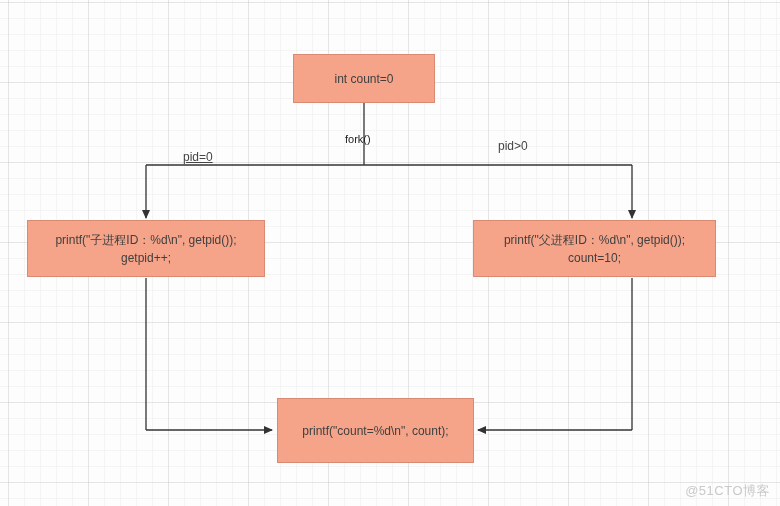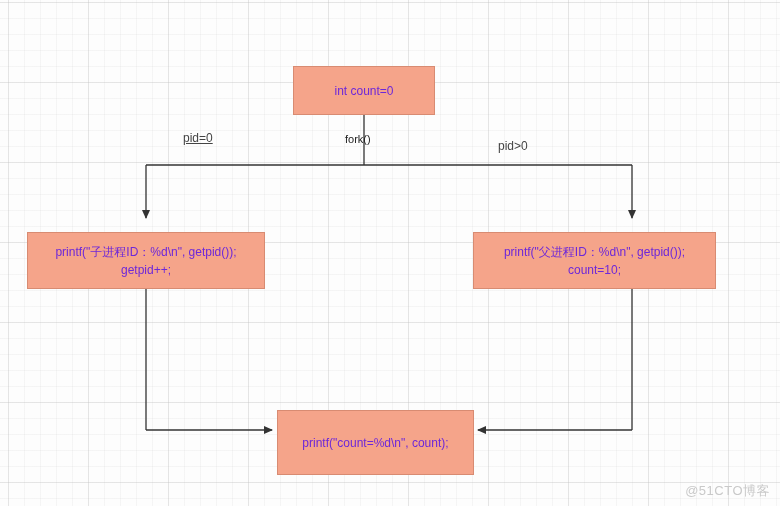--- a/index.html
+++ b/index.html
@@ -20,25 +20,24 @@
     }
     .node {
       position: absolute;
       background: #f5a48a;
       border: 1px solid #d88b72;
       display: flex;
       flex-direction: column;
       align-items: center;
       justify-content: center;
       font-size: 12px;
-      color: #6d28d9;
+      color: #404040;
       text-align: left;
       padding: 6px 10px;
       line-height: 1.5;
-      margin-top: 12px;
     }
     .label {
       position: absolute;
       font-size: 12px;
       color: #444;
       background: transparent;
     }
     .fork-label {
       color: #222;
     }
@@ -99,21 +98,21 @@
   <span>count=10;</span>
 </div>
 
 <div class="node" style="left:277px; top:398px; width:197px; height:65px;">
   <span>printf("count=%d\n", count);</span>
 </div>
 
 <div class="label fork-label" style="left:345px; top:133px; font-size:11px;">
   <span>fork()</span>
 </div>
-<div class="label" style="left:183px; top:131px;text-decoration:underline;">
+<div class="label" style="left:183px; top:150px;text-decoration:underline;">
   <span>pid=0</span>
 </div>
 <div class="label" style="left:498px; top:139px;">
   <span>pid&gt;0</span>
 </div>
 
 <div class="watermark">
   <span>@51CTO博客</span>
 </div>
 

